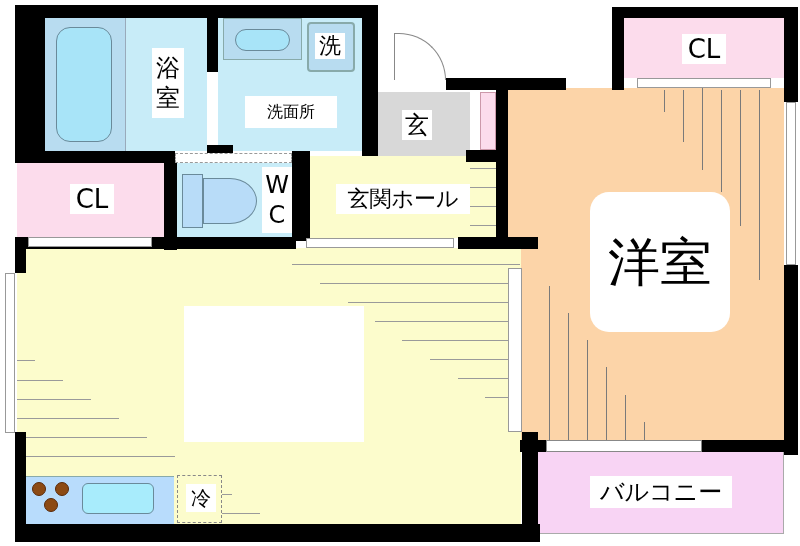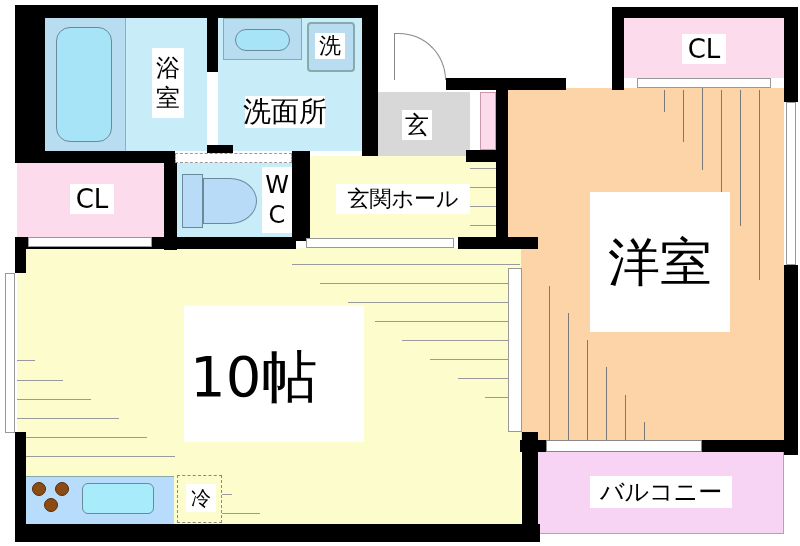--- a/index.html
+++ b/index.html
@@ -115,29 +115,28 @@
 <div class="abs" style="left:546px;top:440px;width:156px;height:12px;border:1px solid #888;background:#fff;"></div>
 <div class="abs" style="left:508px;top:268px;width:14px;height:164px;border:1px solid #999;background:#fff;"></div>
 <div class="abs" style="left:306px;top:238px;width:148px;height:10px;border:1px solid #999;background:#fff;"></div>
 <div class="abs" style="left:175px;top:153px;width:117px;height:10px;border:1px dashed #999;background:#fff;"></div>
 
 <div class="lbl" style="left:152px;top:48px;width:32px;height:70px;flex-direction:column;font-size:24px;">
   <span>浴</span>
   <span style="margin-top:6px;">室</span>
 </div>
 <div class="lbl" style="left:315px;top:33px;width:30px;height:26px;font-size:22px;">洗</div>
-<div class="lbl" style="left:245px;top:96px;width:80px;height:32px;font-size:28px;">洗面所</div>
+<div class="lbl" style="left:245px;top:96px;width:92px;height:32px;font-size:16px;">洗面所</div>
 <div class="lbl" style="left:402px;top:110px;width:30px;height:30px;font-size:24px;">玄</div>
 <div class="lbl" style="left:682px;top:34px;width:44px;height:30px;font-size:26px;">CL</div>
 <div class="lbl" style="left:70px;top:184px;width:44px;height:30px;font-size:26px;">CL</div>
 <div class="lbl" style="left:262px;top:167px;width:30px;height:66px;flex-direction:column;font-size:24px;">
   <span>W</span>
   <span style="margin-top:6px;">C</span>
 </div>
 <div class="lbl" style="left:336px;top:184px;width:134px;height:30px;font-size:22px;">玄関ホール</div>
-<div class="lbl" style="left:590px;top:192px;width:140px;height:140px;flex-direction:column;font-size:52px;">
+<div class="lbl" style="left:590px;top:192px;width:140px;height:140px;flex-direction:column;font-size:52px;border-radius:19px;">
   <span>洋室</span>
 </div>
 <div class="lbl" style="left:184px;top:306px;width:174px;height:136px;flex-direction:column;align-items:flex-start;font-size:56px;padding-left:6px;">
-  <span style="margin-top:6px;">10帖</span>
 </div>
 <div class="lbl" style="left:186px;top:484px;width:30px;height:28px;font-size:20px;">冷</div>
 <div class="lbl" style="left:590px;top:476px;width:142px;height:32px;font-size:24px;">バルコニー</div>
 
 </body></html>

